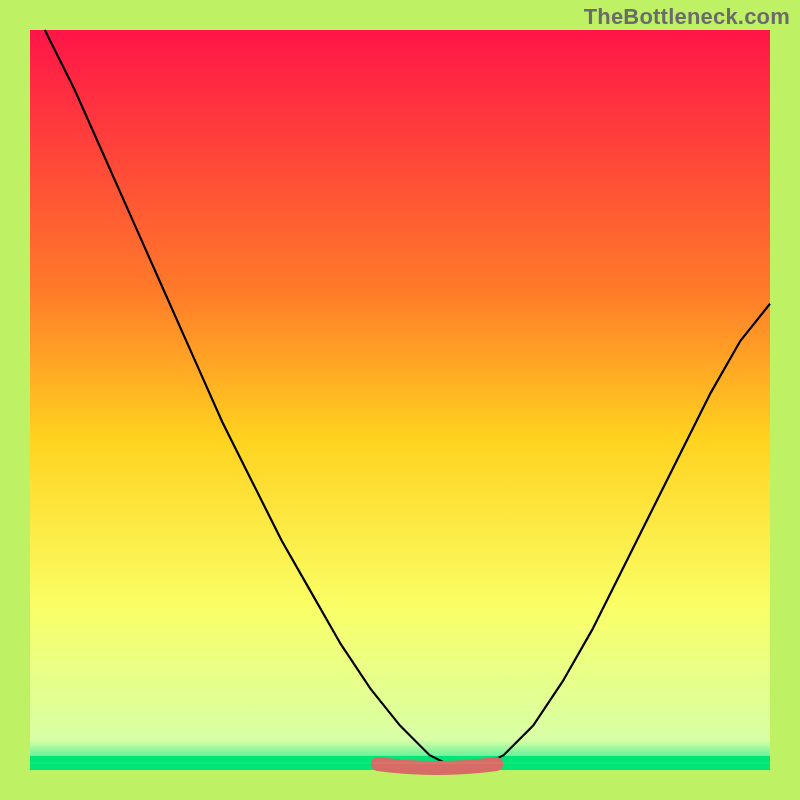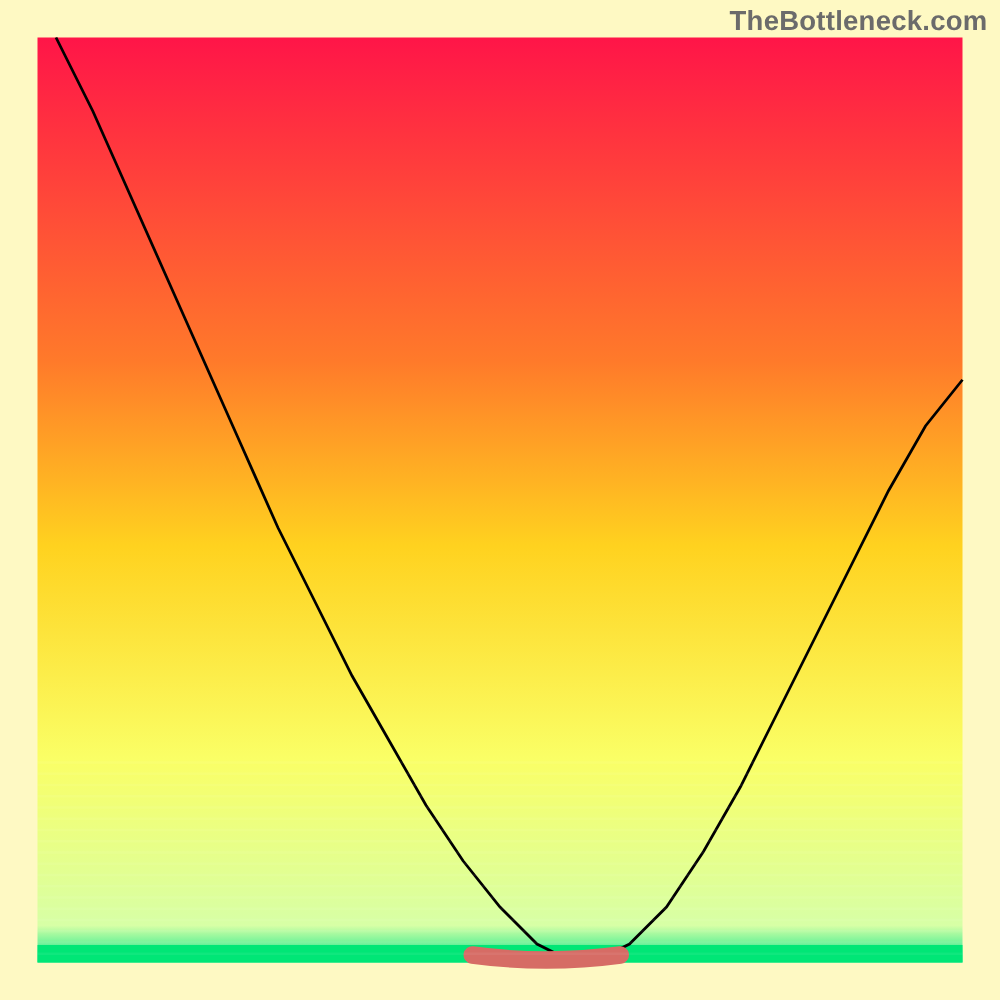--- a/index.html
+++ b/index.html
@@ -8,21 +8,21 @@
     width: 800px;
     height: 800px;
     background: #000;
     overflow: hidden;
     font-family: Arial, Helvetica, sans-serif;
   }
   .frame {
     position: relative;
     width: 800px;
     height: 800px;
-    background: #fef9c3;
+    background: #bef264;
   }
   .watermark {
     position: absolute;
     top: 4px;
     right: 10px;
     color: #6b6b6b;
     font-size: 22px;
     font-weight: 600;
     letter-spacing: 0.2px;
     z-index: 10;

